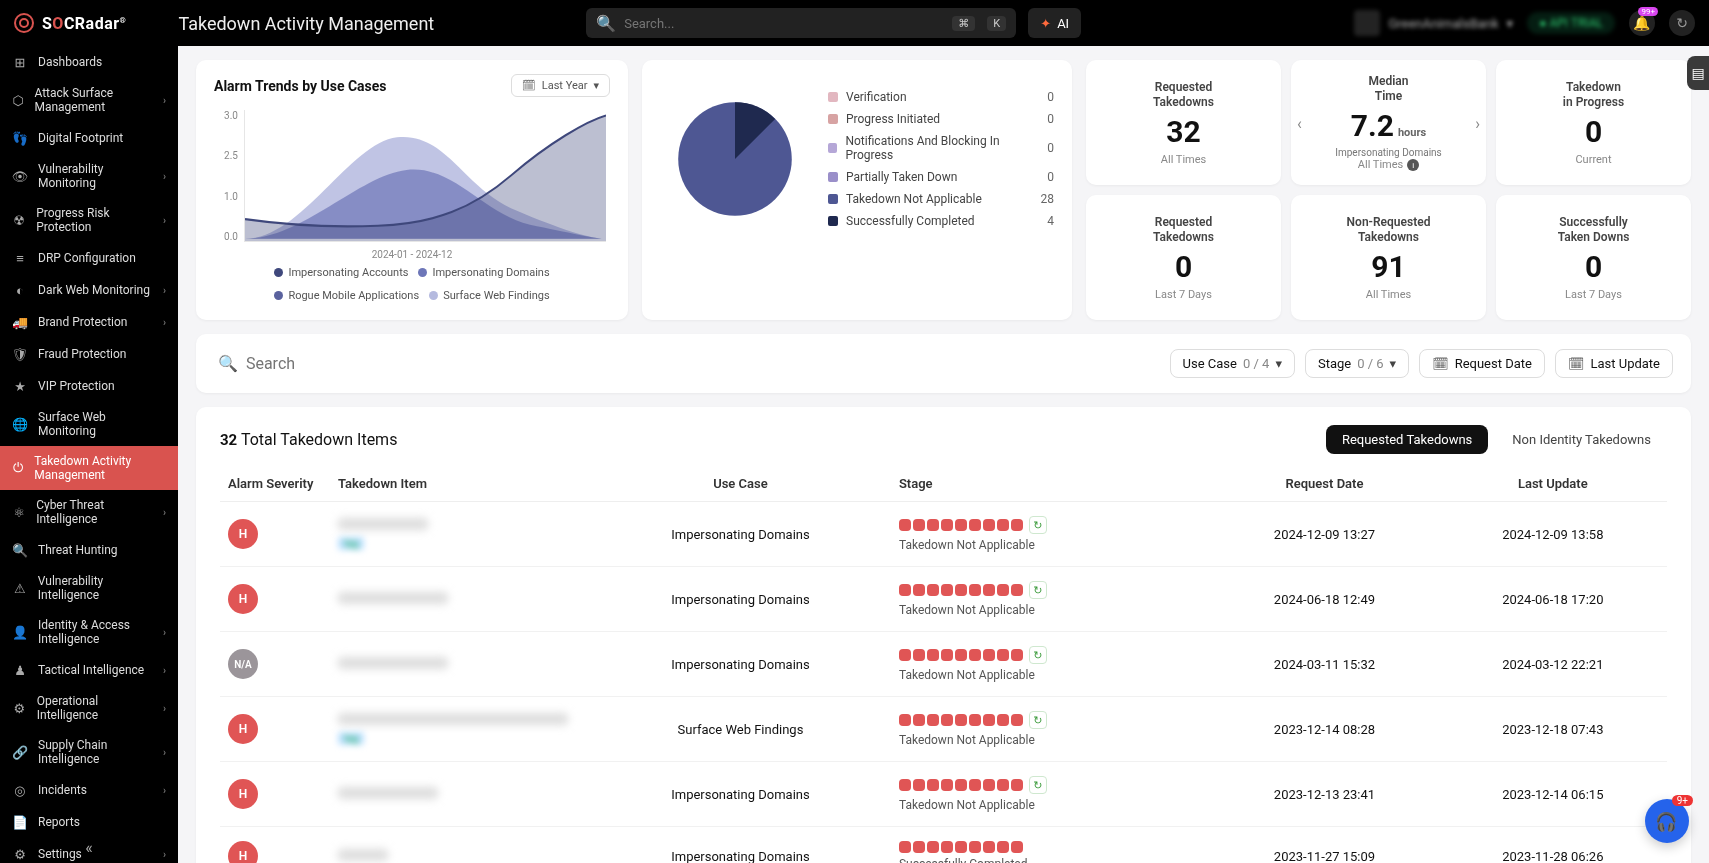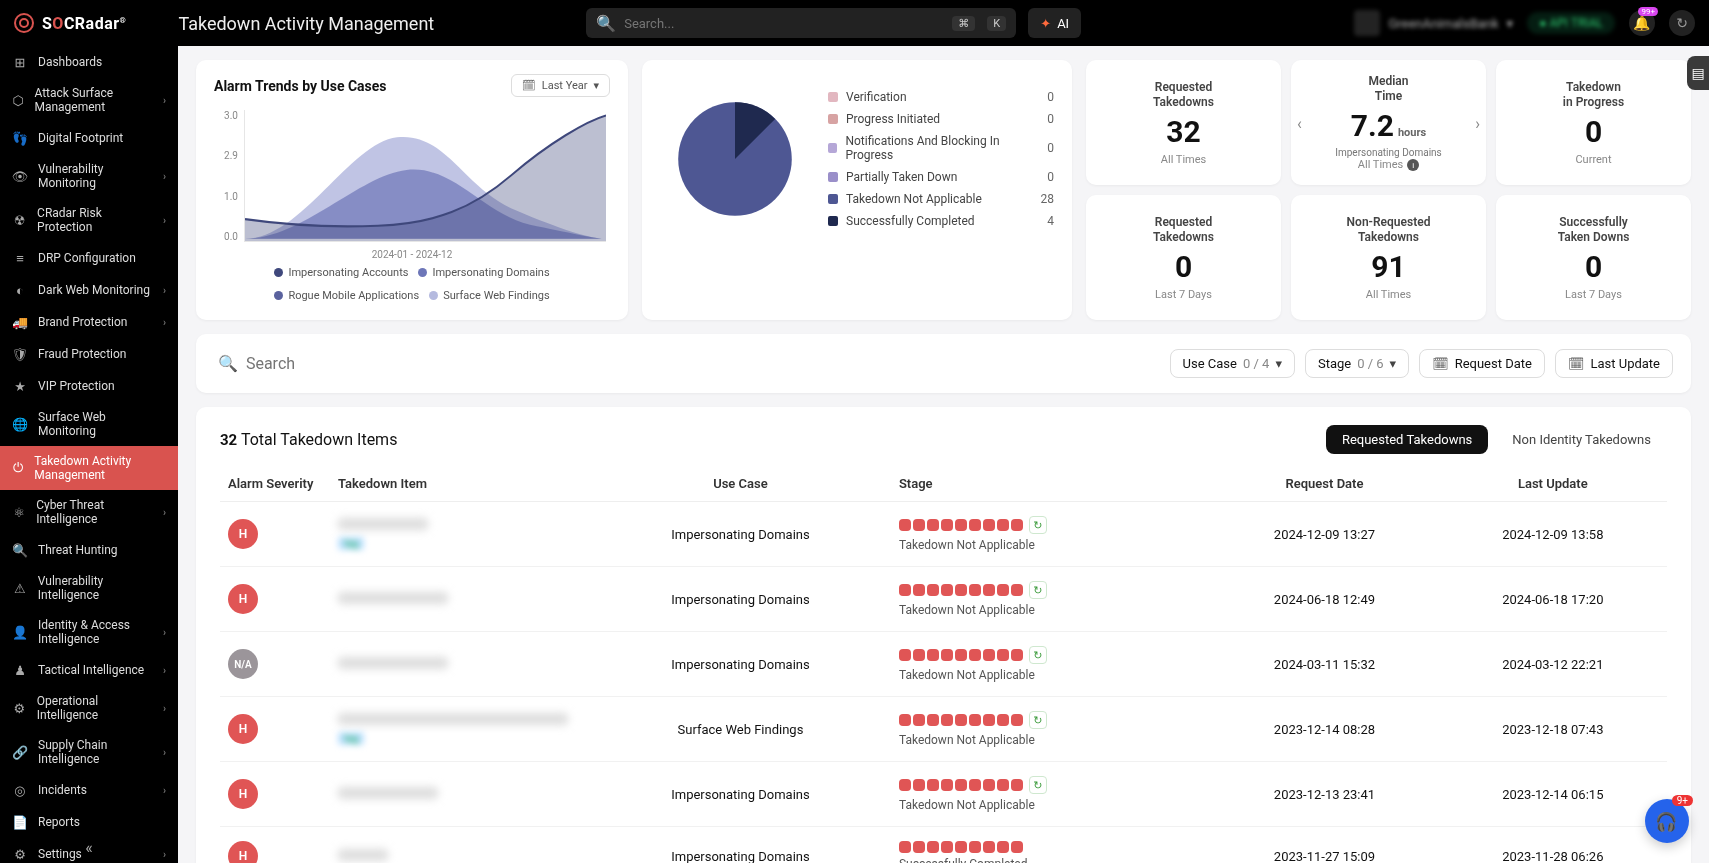--- a/index.html
+++ b/index.html
@@ -149,21 +149,21 @@
       <span class="ico">👣</span>
       <span>Digital Footprint</span>
     </div>
     <div class="side-item">
       <span class="ico">👁</span>
       <span>Vulnerability Monitoring</span>
       <span class="chev">›</span>
     </div>
     <div class="side-item">
       <span class="ico">☢</span>
-      <span>CRadar Risk Protection</span>
+      <span>Progress Risk Protection</span>
       <span class="chev">›</span>
     </div>
     <div class="side-item">
       <span class="ico">≡</span>
       <span>DRP Configuration</span>
     </div>
     <div class="side-item">
       <span class="ico">◐</span>
       <span>Dark Web Monitoring</span>
       <span class="chev">›</span>
@@ -250,21 +250,21 @@
         <h4>Alarm Trends by Use Cases</h4>
         <div class="range-btn">
           <span>🗓</span>
           <span>Last Year</span>
           <span>▾</span>
         </div>
       </div>
       <div class="area-chart">
         <div class="y-axis" id="yaxis">
             <span>3.0</span>
-            <span>2.9</span>
+            <span>2.5</span>
             <span>1.0</span>
             <span>0.0</span>
           </div>
         <div class="plot">
           <svg viewBox="0 0 380 120" preserveAspectRatio="none" style="width:100%;height:100%">
 
             <path d="M0,118 C60,118 110,30 160,25 C210,20 230,70 280,90 C320,105 360,118 380,118 Z" fill="#b5badf" opacity=".85"></path>
 
             <path d="M0,118 C60,118 120,60 170,55 C220,50 250,95 300,105 C340,112 370,118 380,118 Z" fill="#6d76b8" opacity=".7"></path>
 

